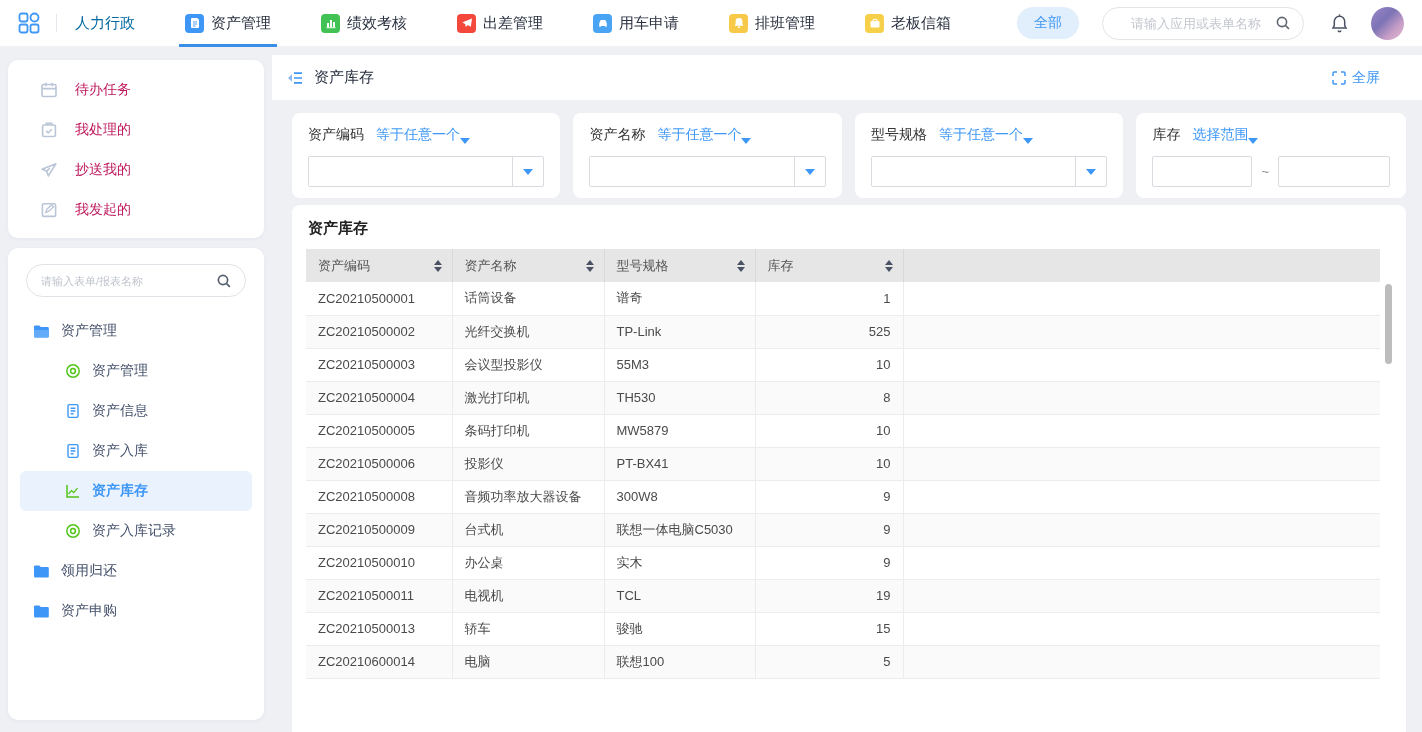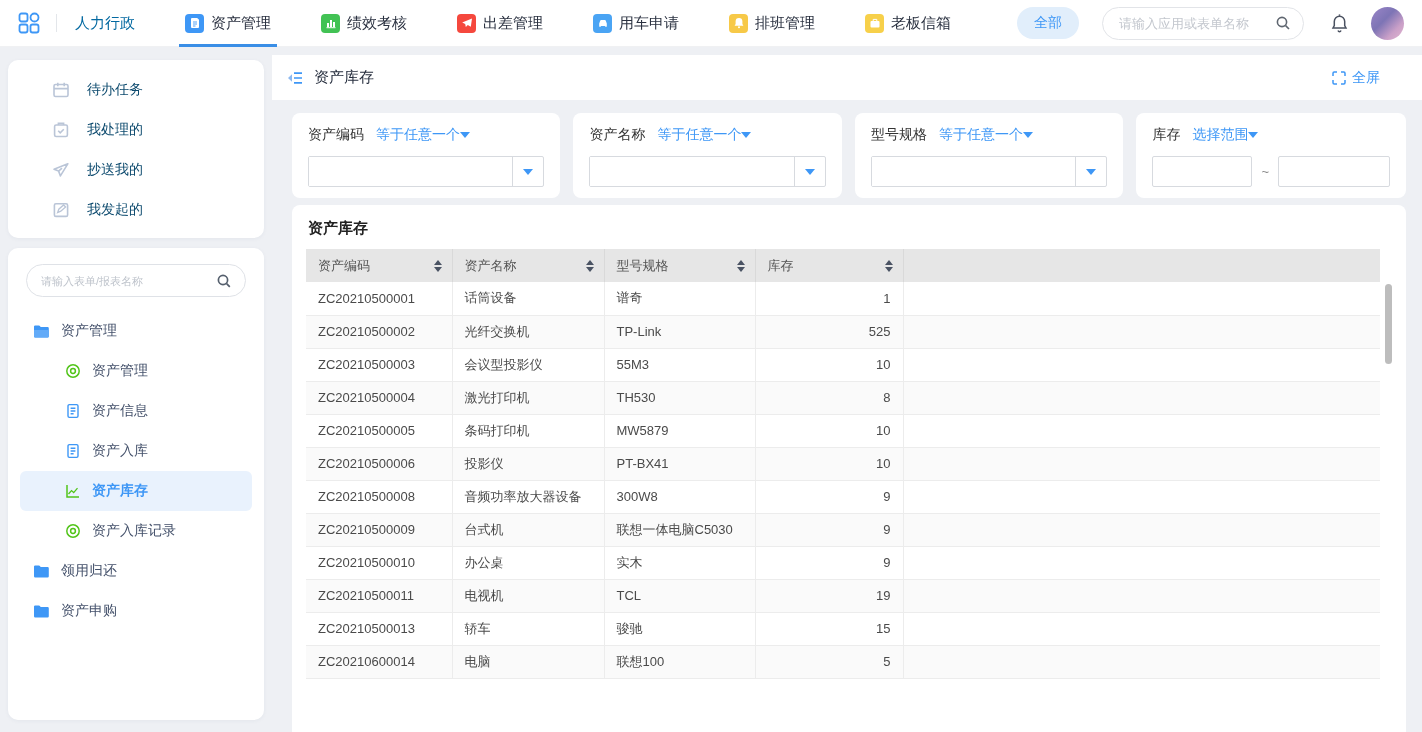--- a/index.html
+++ b/index.html
@@ -10,30 +10,30 @@
   
   .navbar { height:47px; background:#fff; border-bottom:1px solid #f0f1f3; display:flex; align-items:center; padding:0 18px; position:relative; z-index:5; }
   .nav-divider { width:1px; height:18px; background:#e3e6ea; margin:0 18px 0 16px; }
   .nav-apps { display:flex; align-items:center; height:47px; }
   .nav-app { display:flex; align-items:center; gap:7px; margin-right:50px; font-size:15px; color:#2a3140; position:relative; height:47px; cursor:pointer; white-space:nowrap; }
   .nav-app.is-blue { color:#0369a1; }
   .nav-app.active::after { content:''; position:absolute; left:-6px; right:-6px; bottom:0; height:3px; background:#3a8ee6; }
   .app-icon { width:19px; height:19px; border-radius:4px; display:flex; align-items:center; justify-content:center; flex:0 0 auto; }
   .badge-all { background:#e1eefb; color:#3e97f6; font-size:14px; padding:7px 17px; border-radius:17px; margin-left:16px; cursor:pointer; }
   .nav-search { margin-left:auto; width:202px; height:33px; border:1px solid #e2e4e8; border-radius:17px; display:flex; align-items:center; padding:0 12px 0 16px; }
-  .nav-search input { border:0; flex:1; font-size:13px; color:#333; min-width:0; background:transparent; }
+  .nav-search input { border:0; flex:1; font-size:13px; color:#333; min-width:0; background:transparent;margin-left:12px; }
   .nav-search input::placeholder { color:#c3c7ce; }
   .nav-bell { margin-left:26px; display:flex; cursor:pointer; }
   .avatar { margin-left:22px; width:33px; height:33px; border-radius:50%; background:linear-gradient(135deg,#9b86c8 0%,#7d74b5 40%,#caa0c8 72%,#e3b7d0 100%); cursor:pointer; flex:0 0 auto; }
 
   
   .sidebar { position:absolute; left:8px; top:60px; width:256px; }
   .side-card { background:#fff; border-radius:10px; box-shadow:0 1px 4px rgba(30,50,90,.05); }
   .card-shortcuts { padding:10px 0; margin-bottom:10px; height:178px; }
-  .short-item { height:40px; display:flex; align-items:center; gap:17px; padding-left:44px; font-size:14px; color:#0c4a6e; cursor:pointer; }
+  .short-item { height:40px; display:flex; align-items:center; gap:17px; padding-left:32px; font-size:14px; color:#be185d; cursor:pointer; }
   .short-item svg { color:#bac5d7; flex:0 0 auto; }
   .card-tree { height:472px; padding-top:16px; overflow:hidden; }
   .tree-search { margin:0 18px 14px 18px; height:33px; border:1px solid #dfe2e7; border-radius:17px; display:flex; align-items:center; padding:0 13px 0 14px; }
   .tree-search input { border:0; flex:1; font-size:11px; min-width:0; background:transparent; }
   .tree-search input::placeholder { color:#bfc4cc; }
   .tree-item { height:40px; display:flex; align-items:center; gap:11px; font-size:14px; color:#43506a; cursor:pointer; }
   .tree-item.lv1 { padding-left:25px; }
   .tree-item.lv2 { padding-left:57px; }
   .tree-item.active { margin:0 12px; padding-left:45px; background:#e9f2fd; border-radius:6px; color:#3e97f6; font-weight:700; }
   .tree-item svg { flex:0 0 auto; }
@@ -41,21 +41,21 @@
   
   .main { position:absolute; left:272px; top:55px; right:0; bottom:0; }
   .main-header { height:45px; background:#fff; display:flex; align-items:center; padding:0 42px 0 14px; }
   .main-title { margin-left:10px; font-size:15px; font-weight:500; color:#252d3d; }
   .fullscreen-btn { margin-left:auto; display:flex; align-items:center; gap:6px; color:#3e97f6; font-size:14px; cursor:pointer; }
 
   .filters { position:absolute; top:58px; left:20px; right:16px; display:flex; gap:13px; }
   .filter-card { flex:1; height:85px; background:#fff; border-radius:8px; padding:13px 16px; }
   .f-label-row { display:flex; align-items:center; font-size:14px; }
   .f-label { color:#333; font-weight:500; }
-  .f-cond { color:#3e97f6; margin-left:12px; display:flex; align-items:center; cursor:pointer; }
+  .f-cond { color:#3e97f6; margin-left:12px; display:flex; align-items:flex-end; cursor:pointer; }
   .caret-down { width:0; height:0; border-left:5px solid transparent; border-right:5px solid transparent; border-top:6px solid #3e97f6; }
   .f-input-row { margin-top:12px; display:flex; align-items:center; }
   .f-combo { flex:1; height:31px; border:1px solid #d7dadf; border-radius:2px; display:flex; background:#fff; }
   .f-combo input { flex:1; border:0; padding:0 8px; font-size:13px; min-width:0; }
   .f-drop { width:31px; border-left:1px solid #d7dadf; display:flex; align-items:center; justify-content:center; cursor:pointer; }
   .f-range input { width:100px; height:31px; border:1px solid #d7dadf; border-radius:2px; padding:0 8px; font-size:13px; }
   .f-range input.second { width:112px; }
   .range-sep { margin:0 9px; color:#888; font-size:13px; }
 
   .table-card { position:absolute; top:150px; left:20px; right:16px; height:560px; background:#fff; border-radius:8px; padding:12px 14px; }

